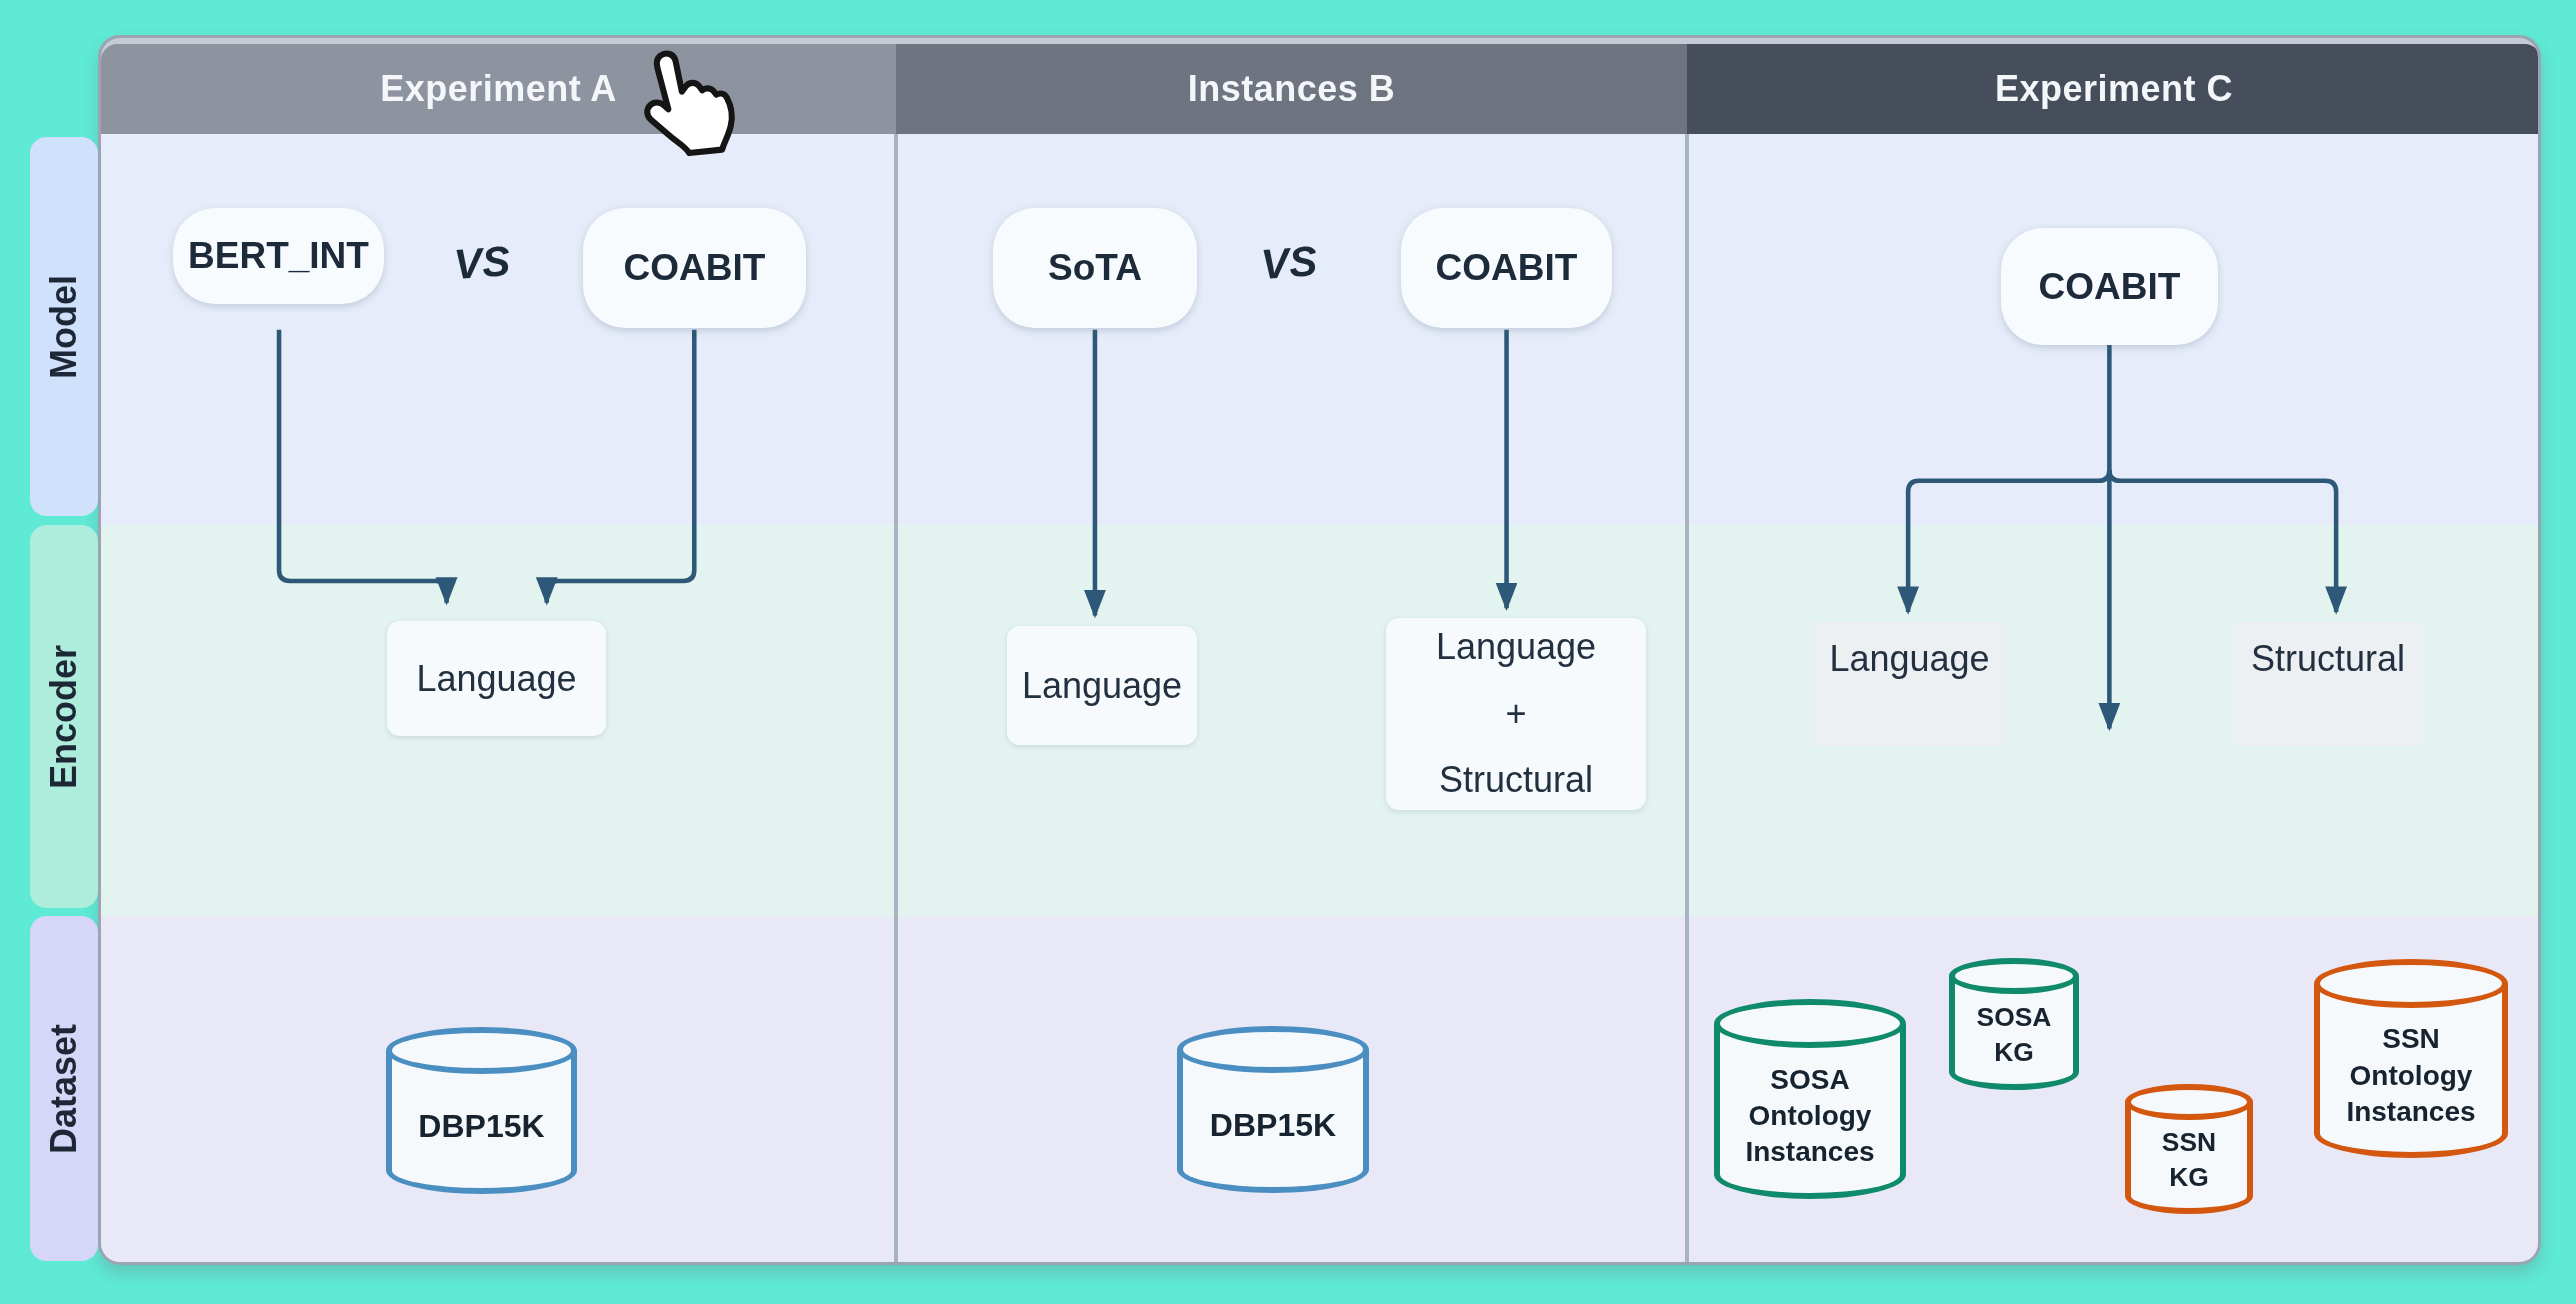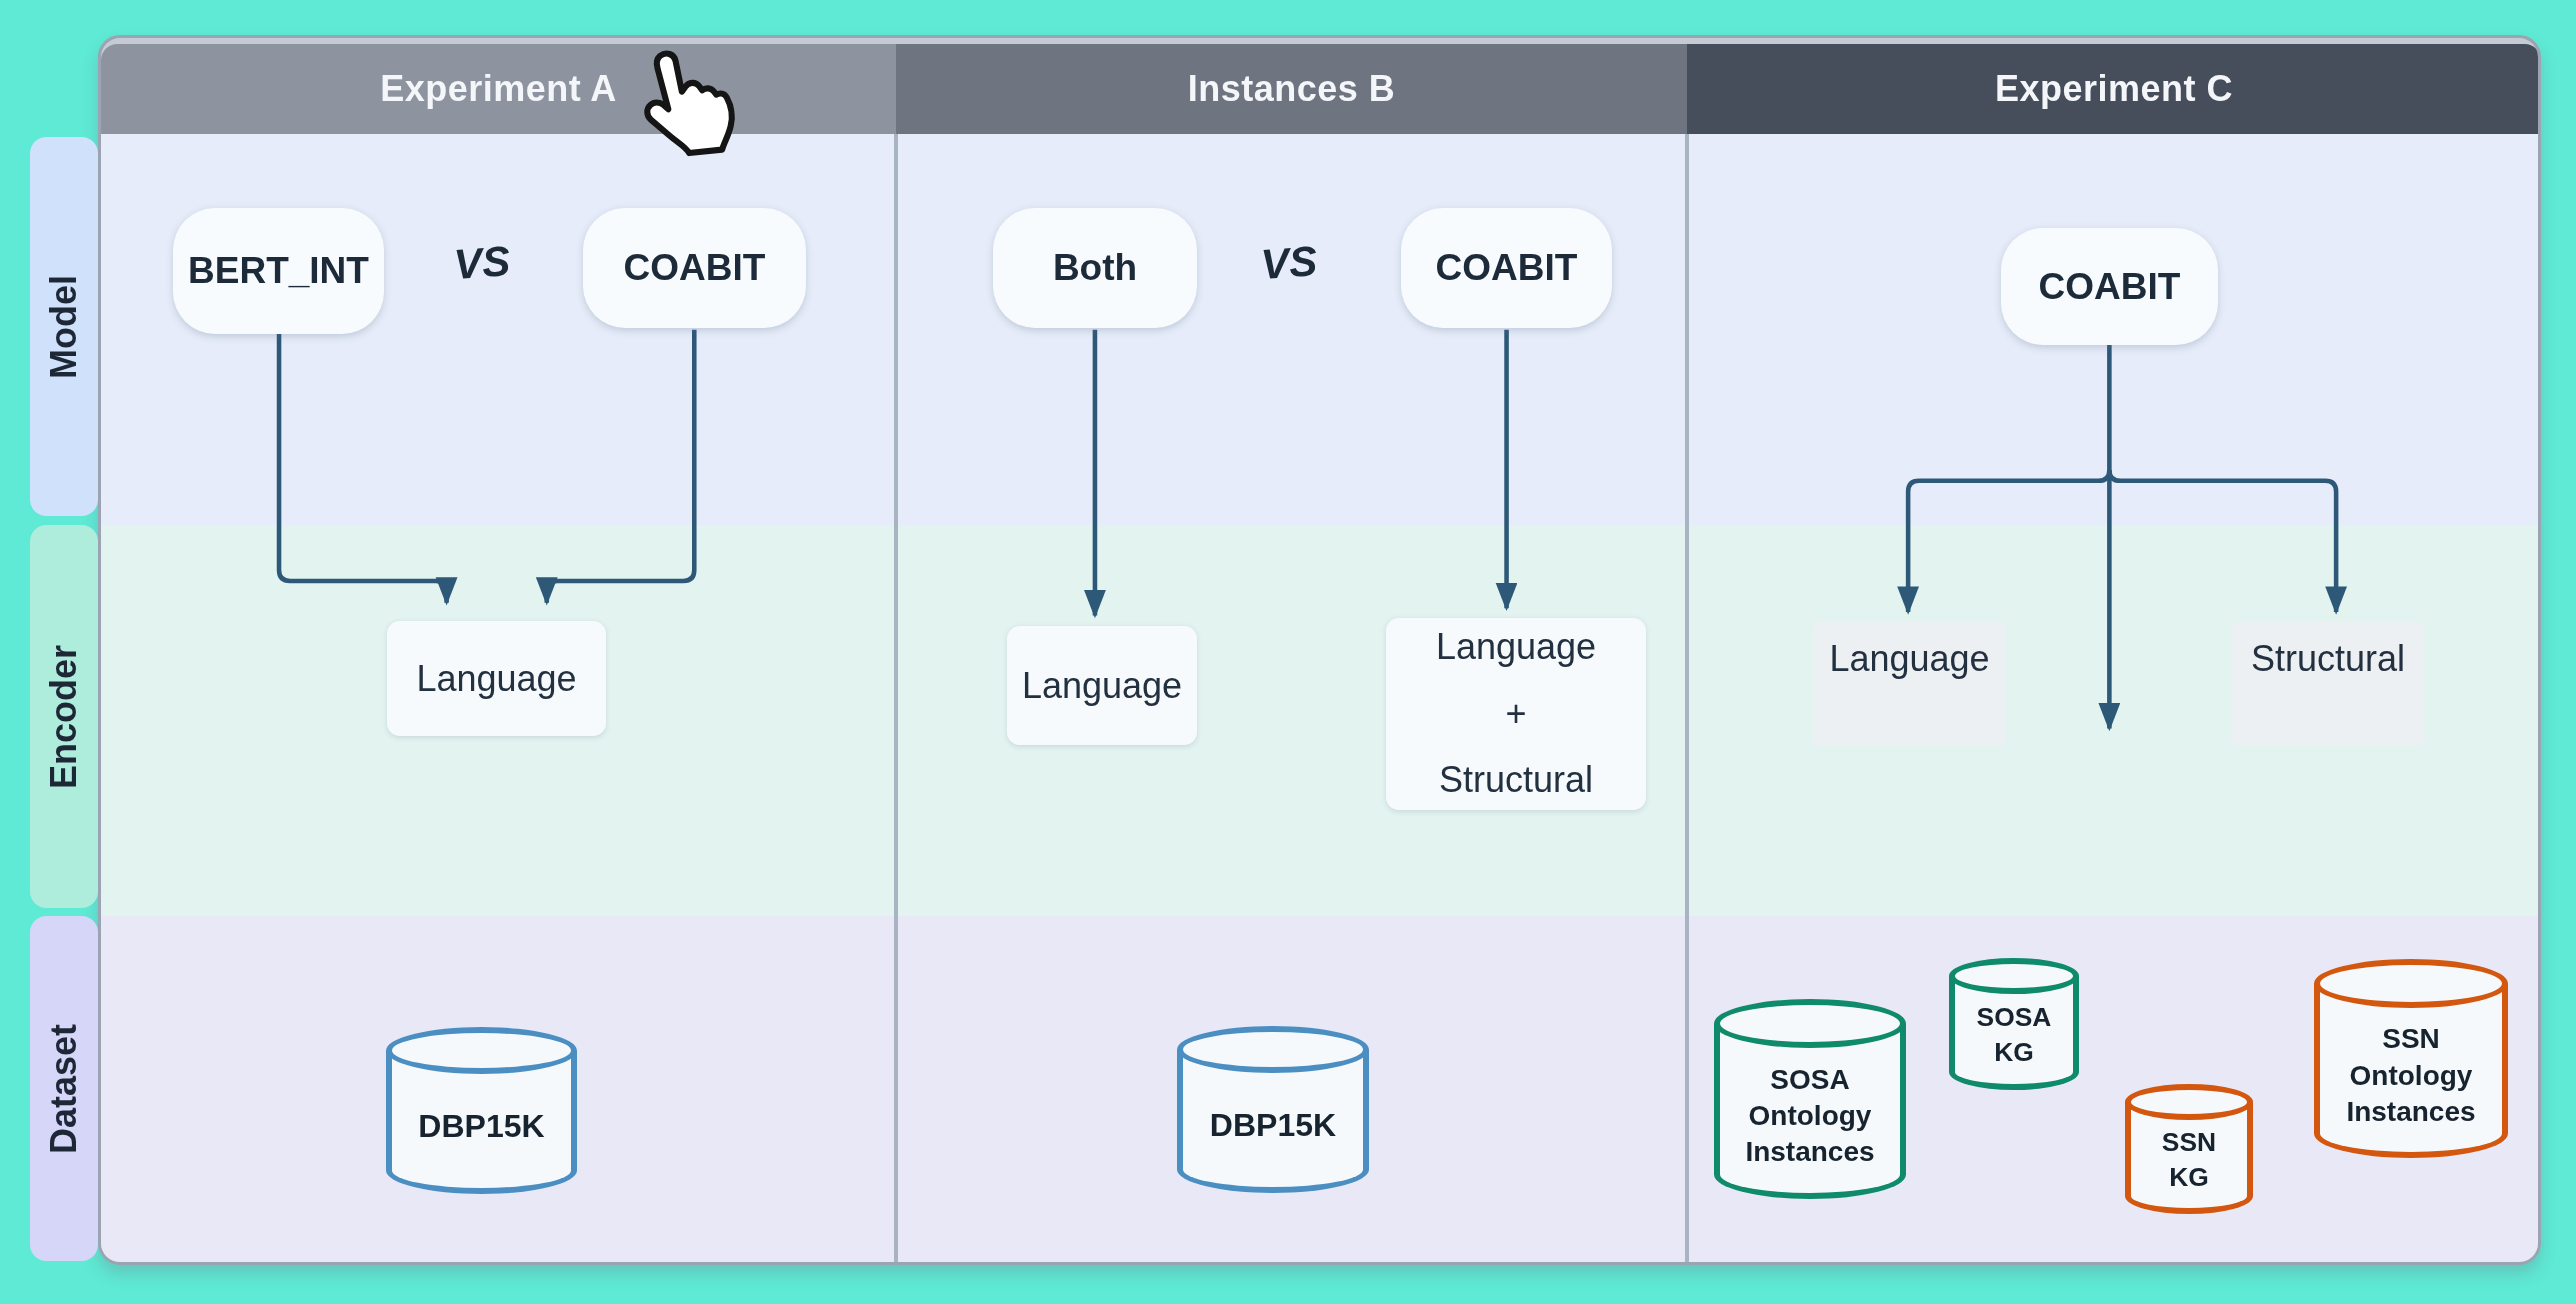--- a/index.html
+++ b/index.html
@@ -97,40 +97,40 @@
     </defs>
     <path class="connector" marker-end="url(#arrowhead)" d="M306,362 L306,626 Q306,638 318,638 L478,638 Q490,638 490,650 L490,662"></path>
     <path class="connector" marker-end="url(#arrowhead)" d="M762,362 L762,626 Q762,638 750,638 L612,638 Q600,638 600,650 L600,662"></path>
     <path class="connector" marker-end="url(#arrowhead)" d="M1202,362 L1202,676"></path>
     <path class="connector" marker-end="url(#arrowhead)" d="M1654,362 L1654,668"></path>
     <path class="connector" marker-end="url(#arrowhead)" d="M2316,378 L2316,800"></path>
     <path class="connector" marker-end="url(#arrowhead)" d="M2316,516 Q2316,528 2304,528 L2107,528 Q2095,528 2095,540 L2095,672"></path>
     <path class="connector" marker-end="url(#arrowhead)" d="M2316,516 Q2316,528 2328,528 L2553,528 Q2565,528 2565,540 L2565,672"></path>
   </svg>
 
-  <div class="pill" style="left:173px;top:208px;width:211px;height:126px;">
+  <div class="pill" style="left:173px;top:208px;width:211px;height:96px;">
       <span>BERT_INT</span>
     </div>
   <div class="vs" style="left:454px;top:239px;">VS</div>
   <div class="pill" style="left:583px;top:208px;width:223px;height:120px;">
       <span>COABIT</span>
     </div>
 
   <div class="enc-box" style="left:387px;top:621px;width:219px;height:115px;">
       <span>Language</span>
     </div>
 
   <div class="cyl blue" style="left:386px;top:1027px;width:191px;height:167px;--ell:47px;">
     <div class="cyl-top"></div>
     <div class="cyl-body"></div>
     <div class="cyl-label" style="font-size:32px;">DBP15K</div>
   </div>
 
   <div class="pill" style="left:993px;top:208px;width:204px;height:120px;">
-      <span>Both</span>
+      <span>SoTA</span>
     </div>
   <div class="vs" style="left:1261px;top:239px;">VS</div>
   <div class="pill" style="left:1401px;top:208px;width:211px;height:120px;">
       <span>COABIT</span>
     </div>
 
   <div class="enc-box" style="left:1007px;top:626px;width:190px;height:119px;">
       <span>Language</span>
     </div>
   <div class="enc-box multiline" style="left:1386px;top:618px;width:260px;height:192px;"><span class="multiline">Language

